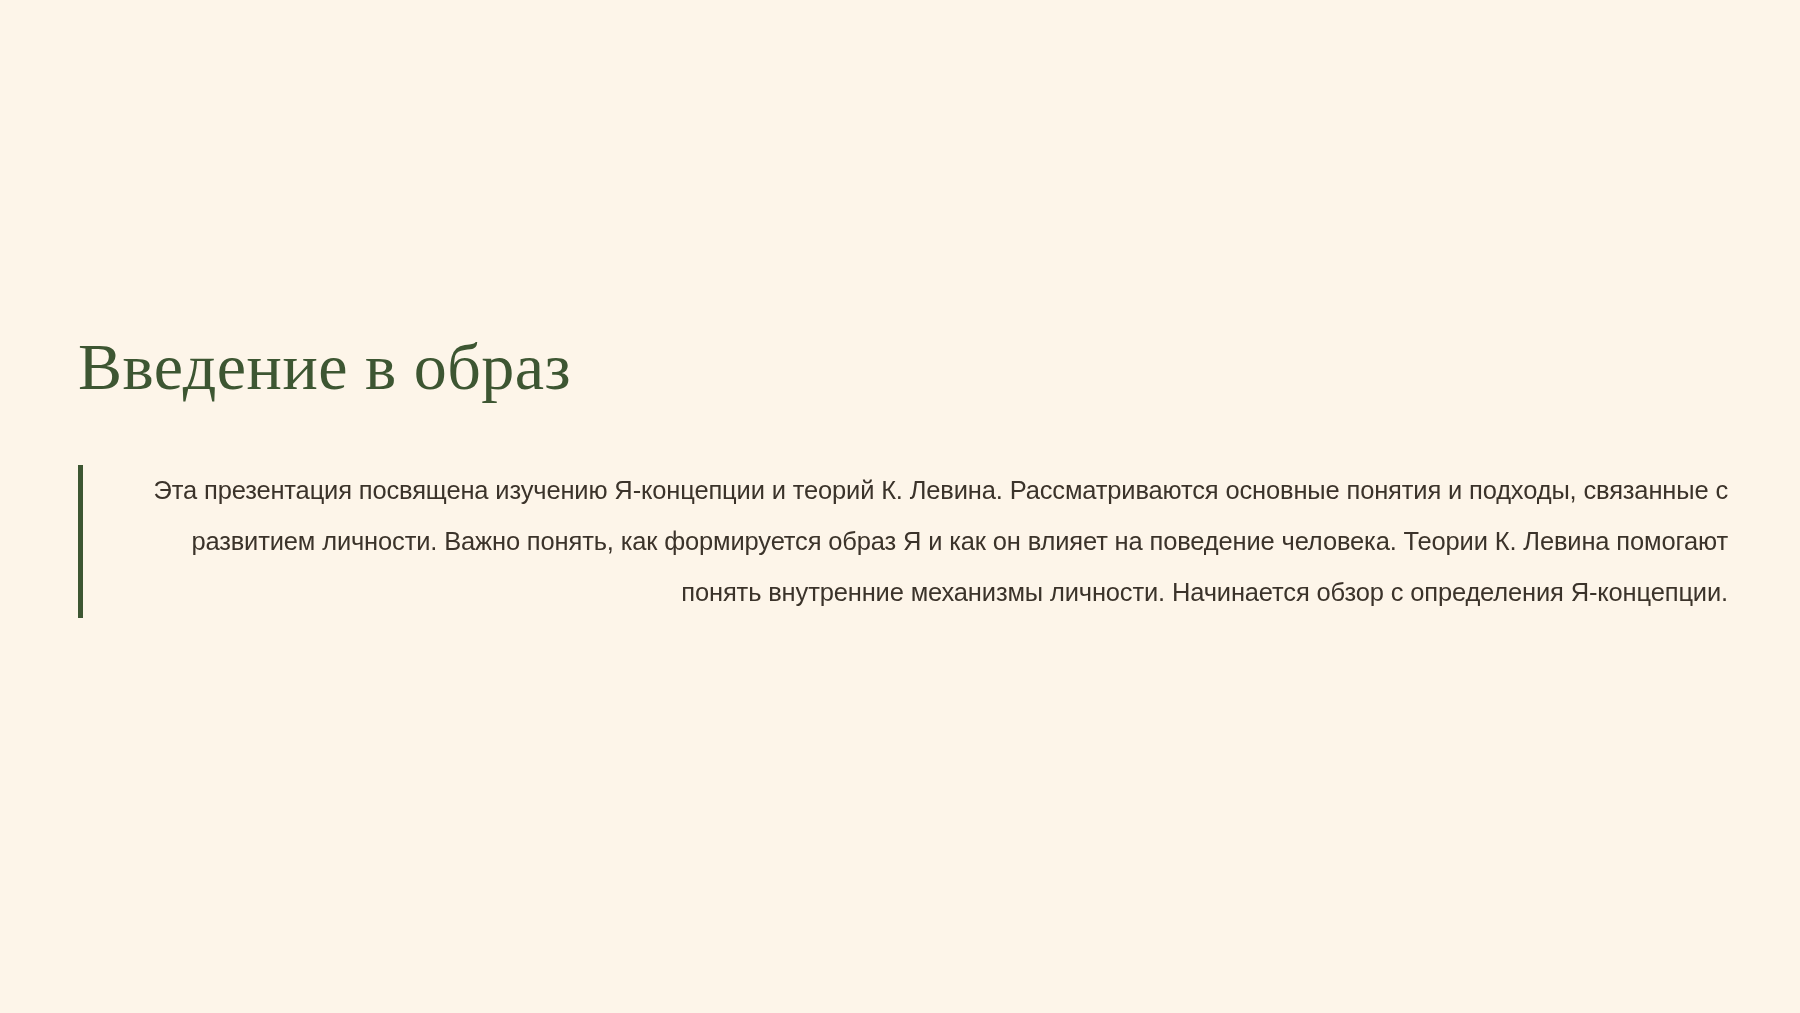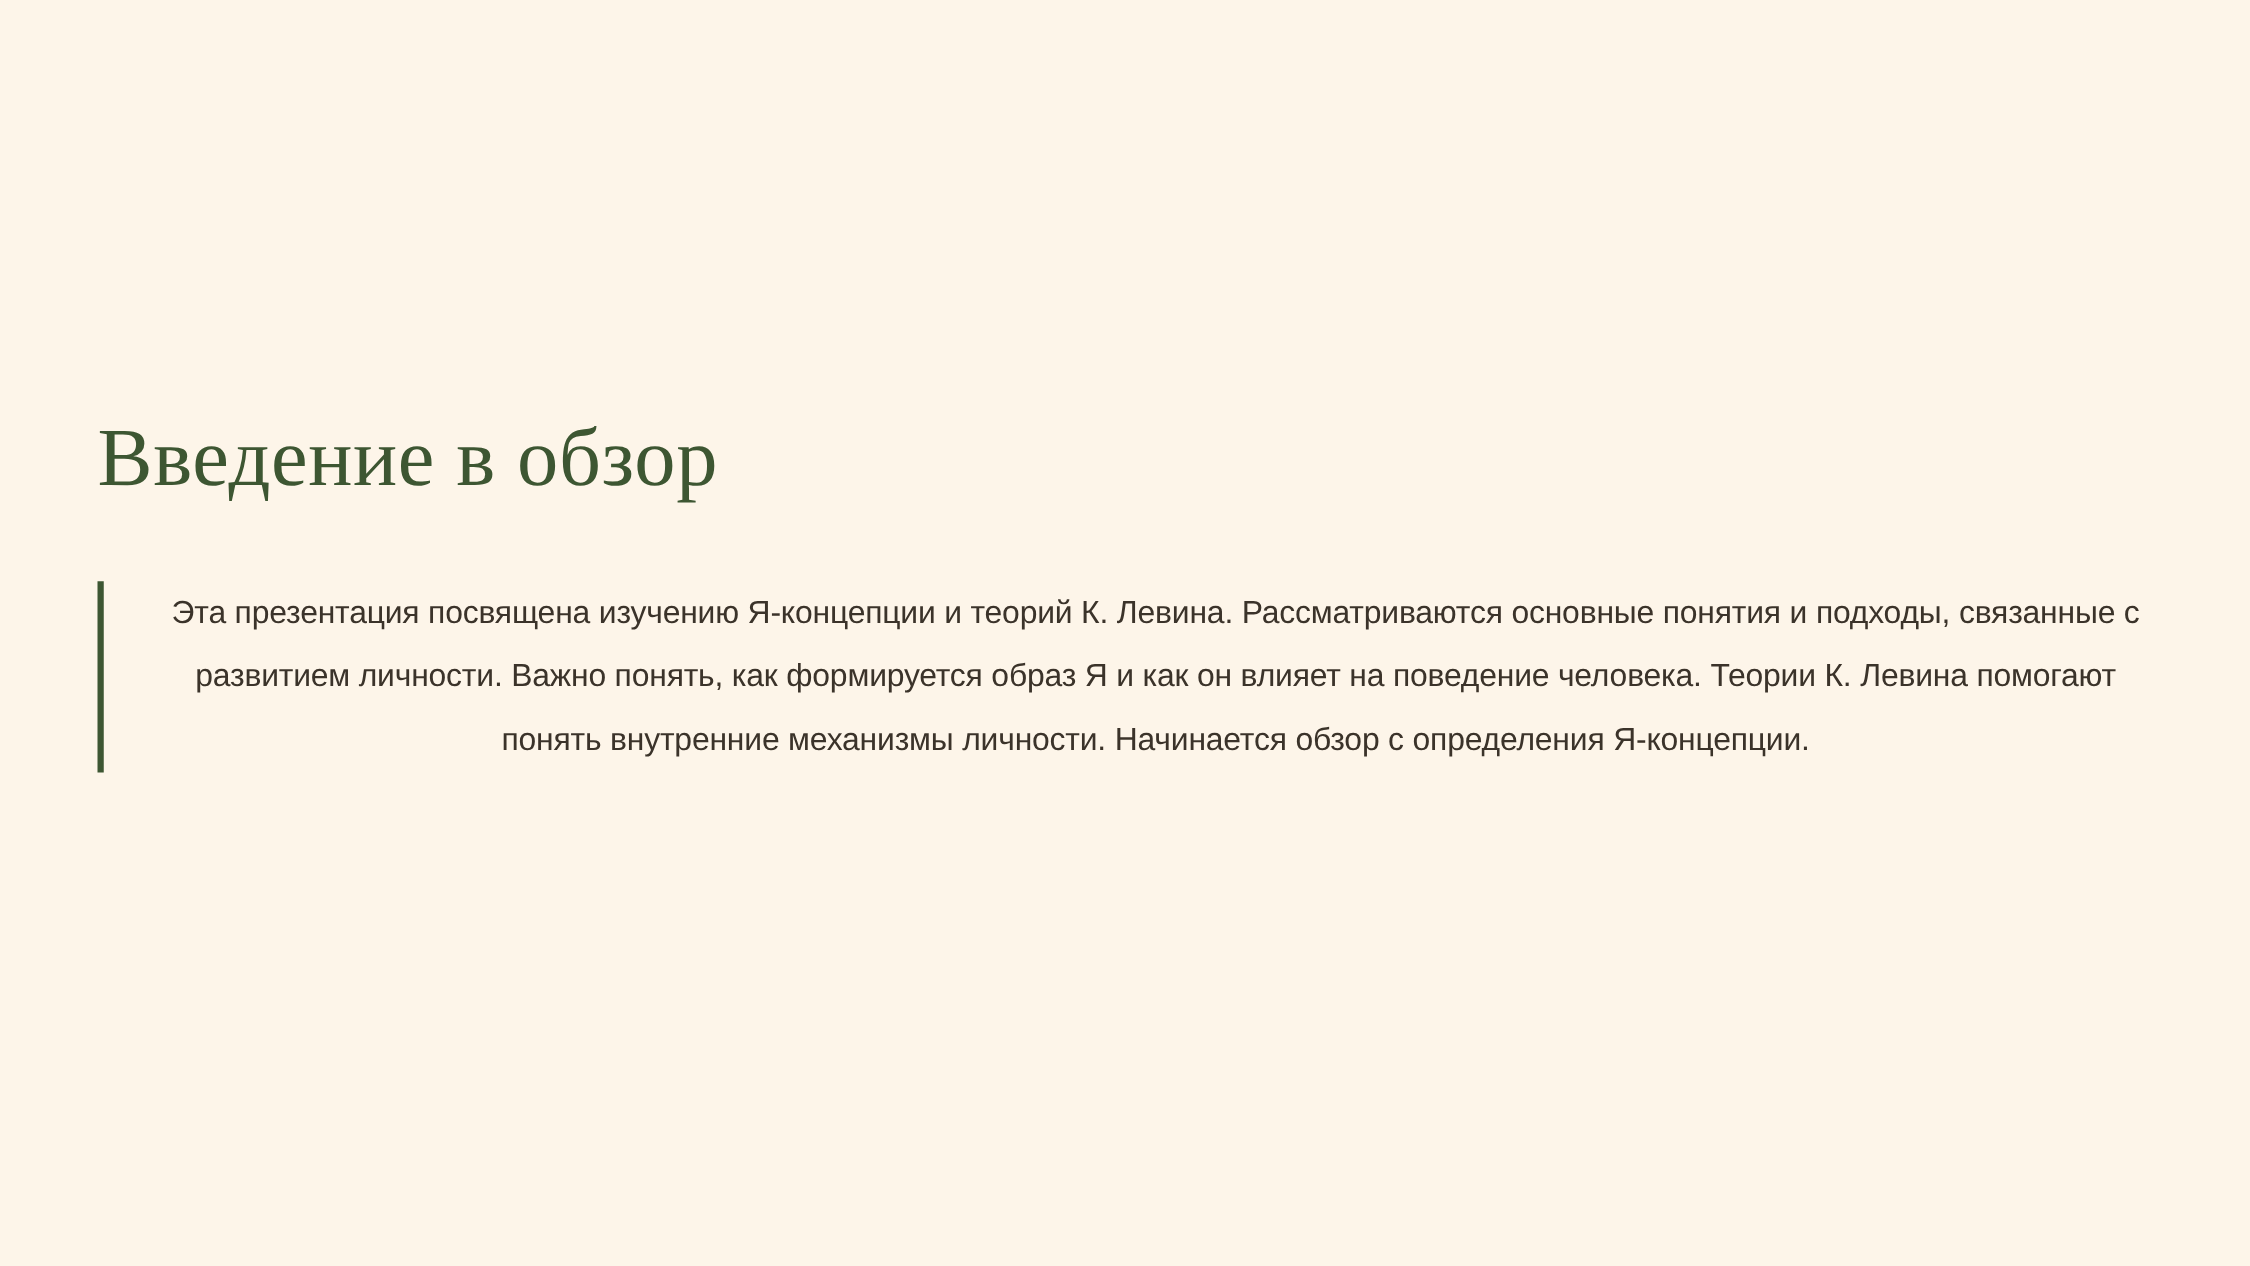--- a/index.html
+++ b/index.html
@@ -50,30 +50,30 @@
     flex: 1 1 auto;
     padding-left: 38px;
   }
   .body-text {
     margin: 0;
     font-family: "Liberation Sans", "DejaVu Sans", sans-serif;
     font-size: 25.5px;
     font-weight: 400;
     line-height: 51px;
     color: #3b332a;
-    text-align: center;
+    text-align: right;
     letter-spacing: -0.15px;
   }
 </style>
 </head>
 <body>
 
 <div class="slide">
 
-  <h1 class="slide-title">Введение в обзор</h1>
+  <h1 class="slide-title">Введение в образ</h1>
 
   <div class="body-block">
     <div class="accent-bar"></div>
     <div class="body-text-wrap">
       <p class="body-text">Эта презентация посвящена изучению Я-концепции и теорий К. Левина. Рассматриваются основные понятия и подходы, связанные с развитием личности. Важно понять, как формируется образ Я и как он влияет на поведение человека. Теории К. Левина помогают понять внутренние механизмы личности. Начинается обзор с определения Я-концепции.</p>
     </div>
   </div>
 
 </div>
 

